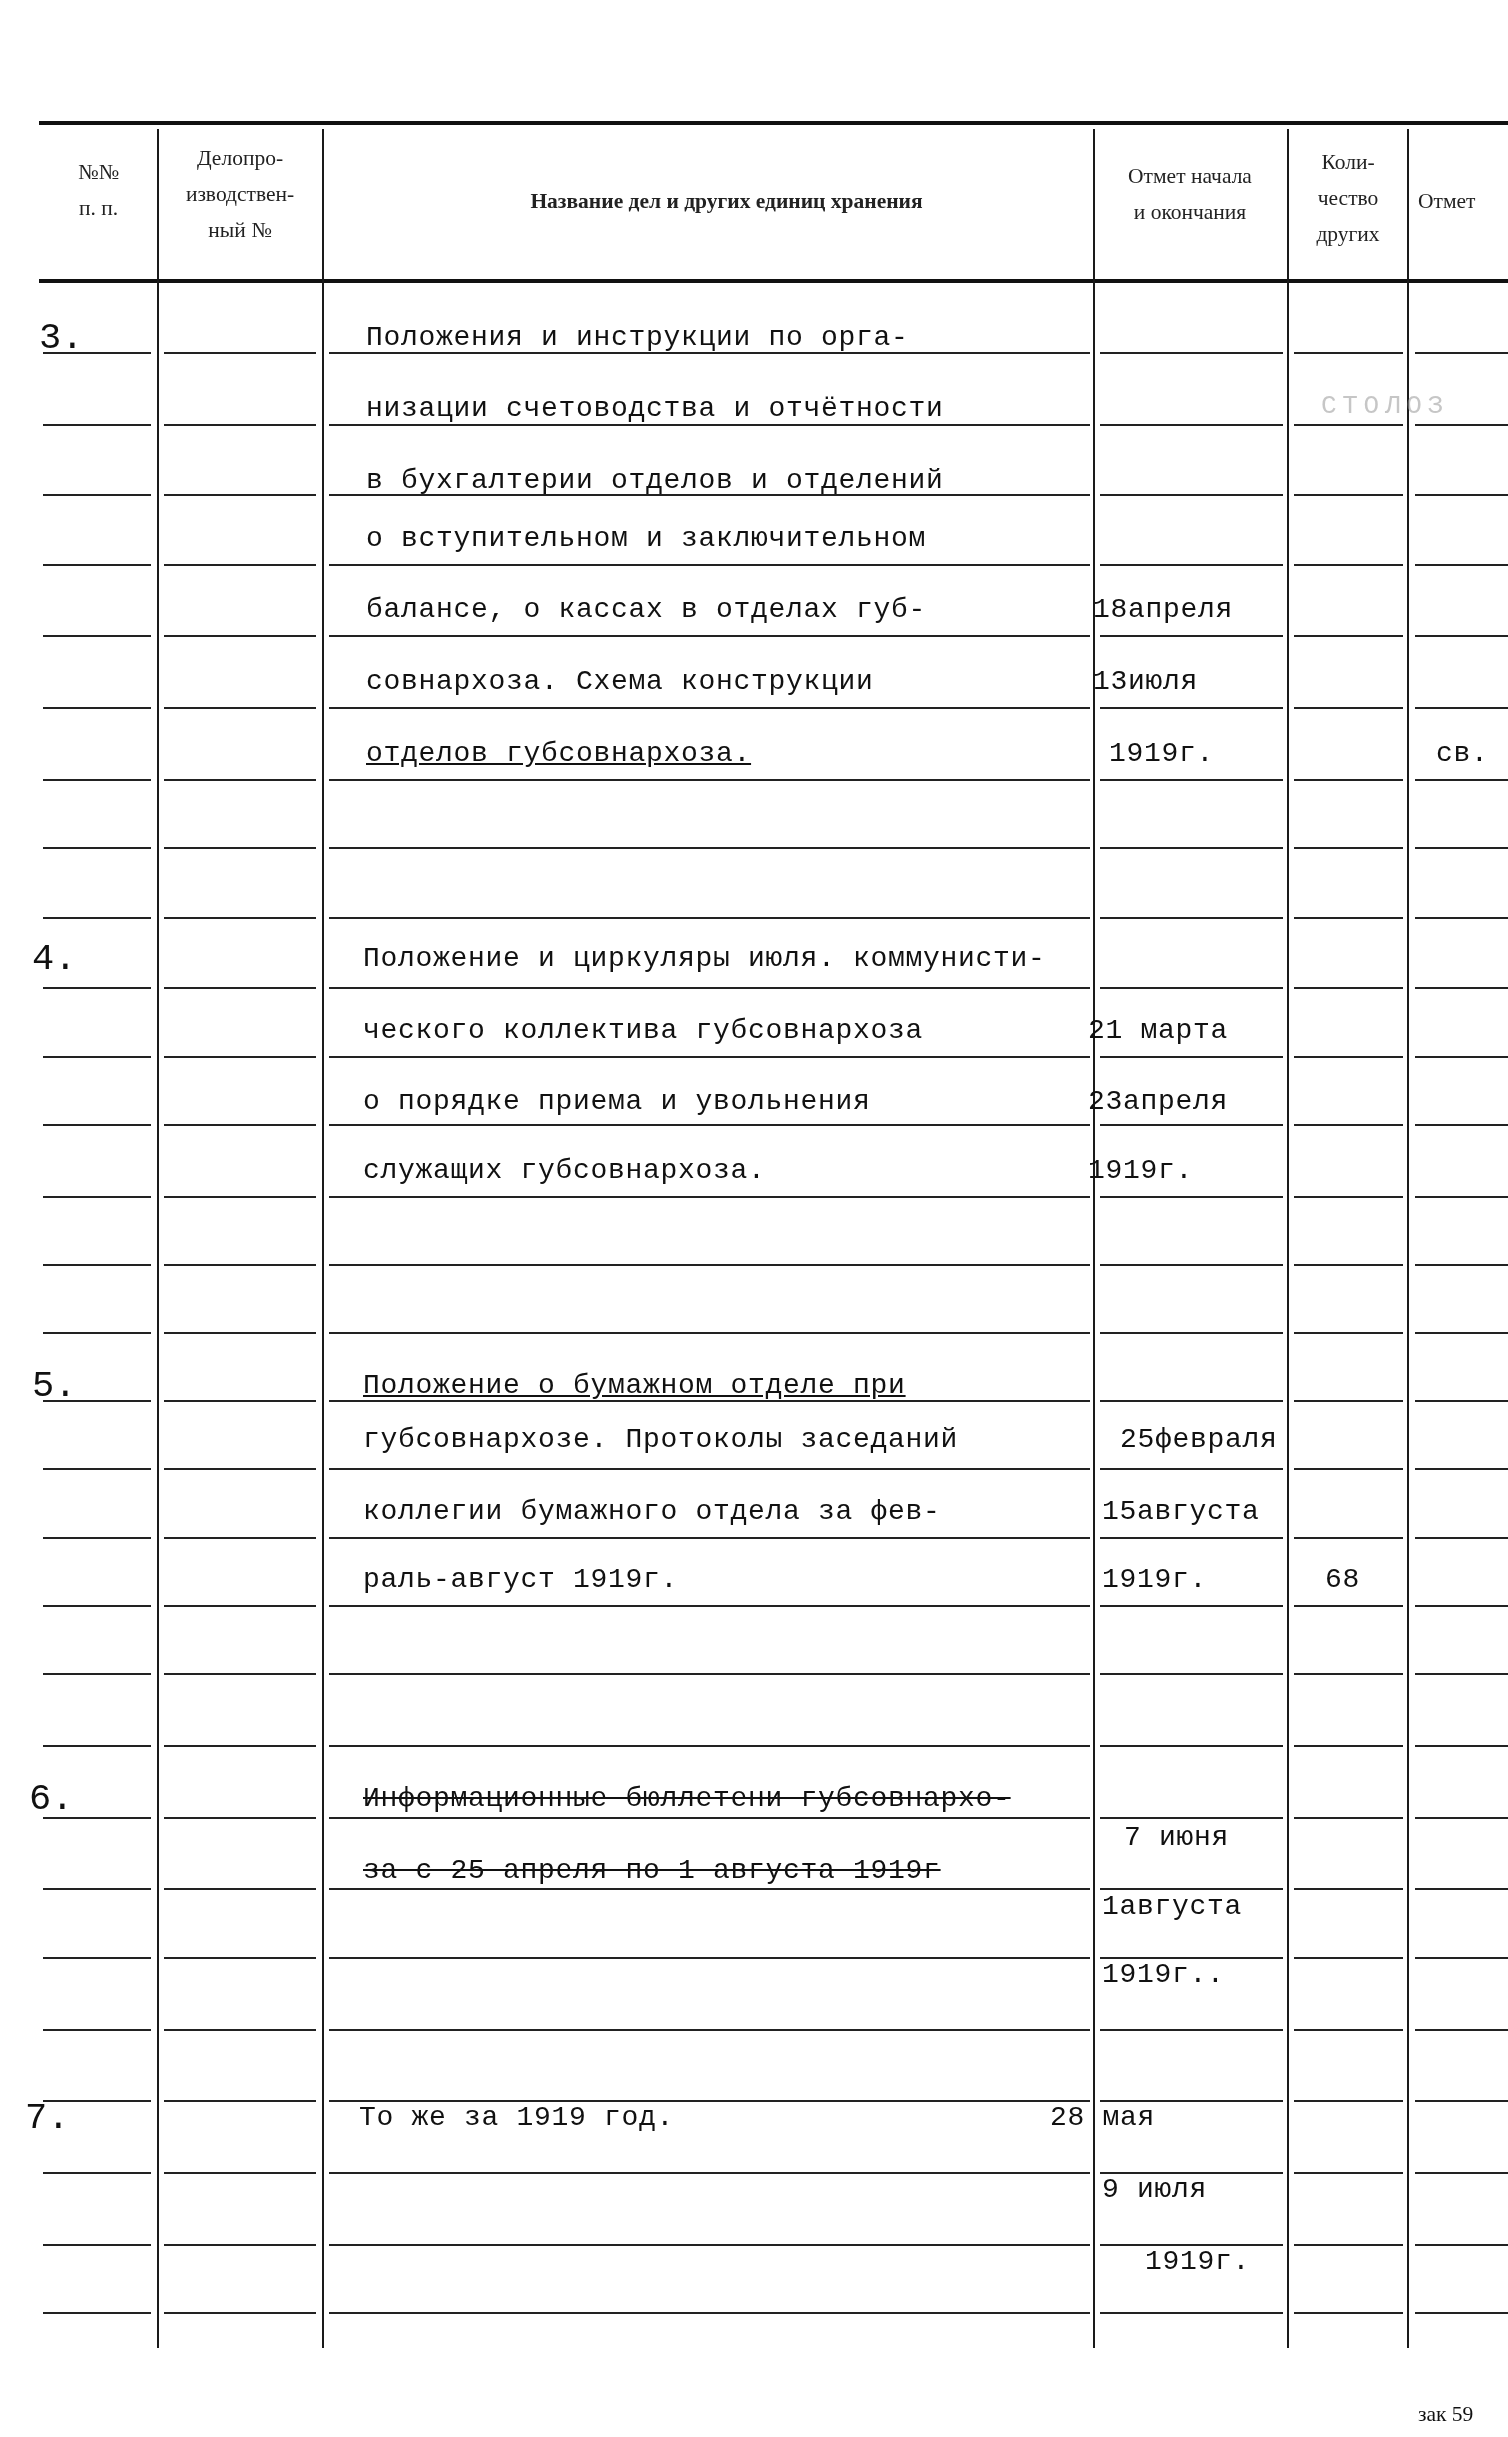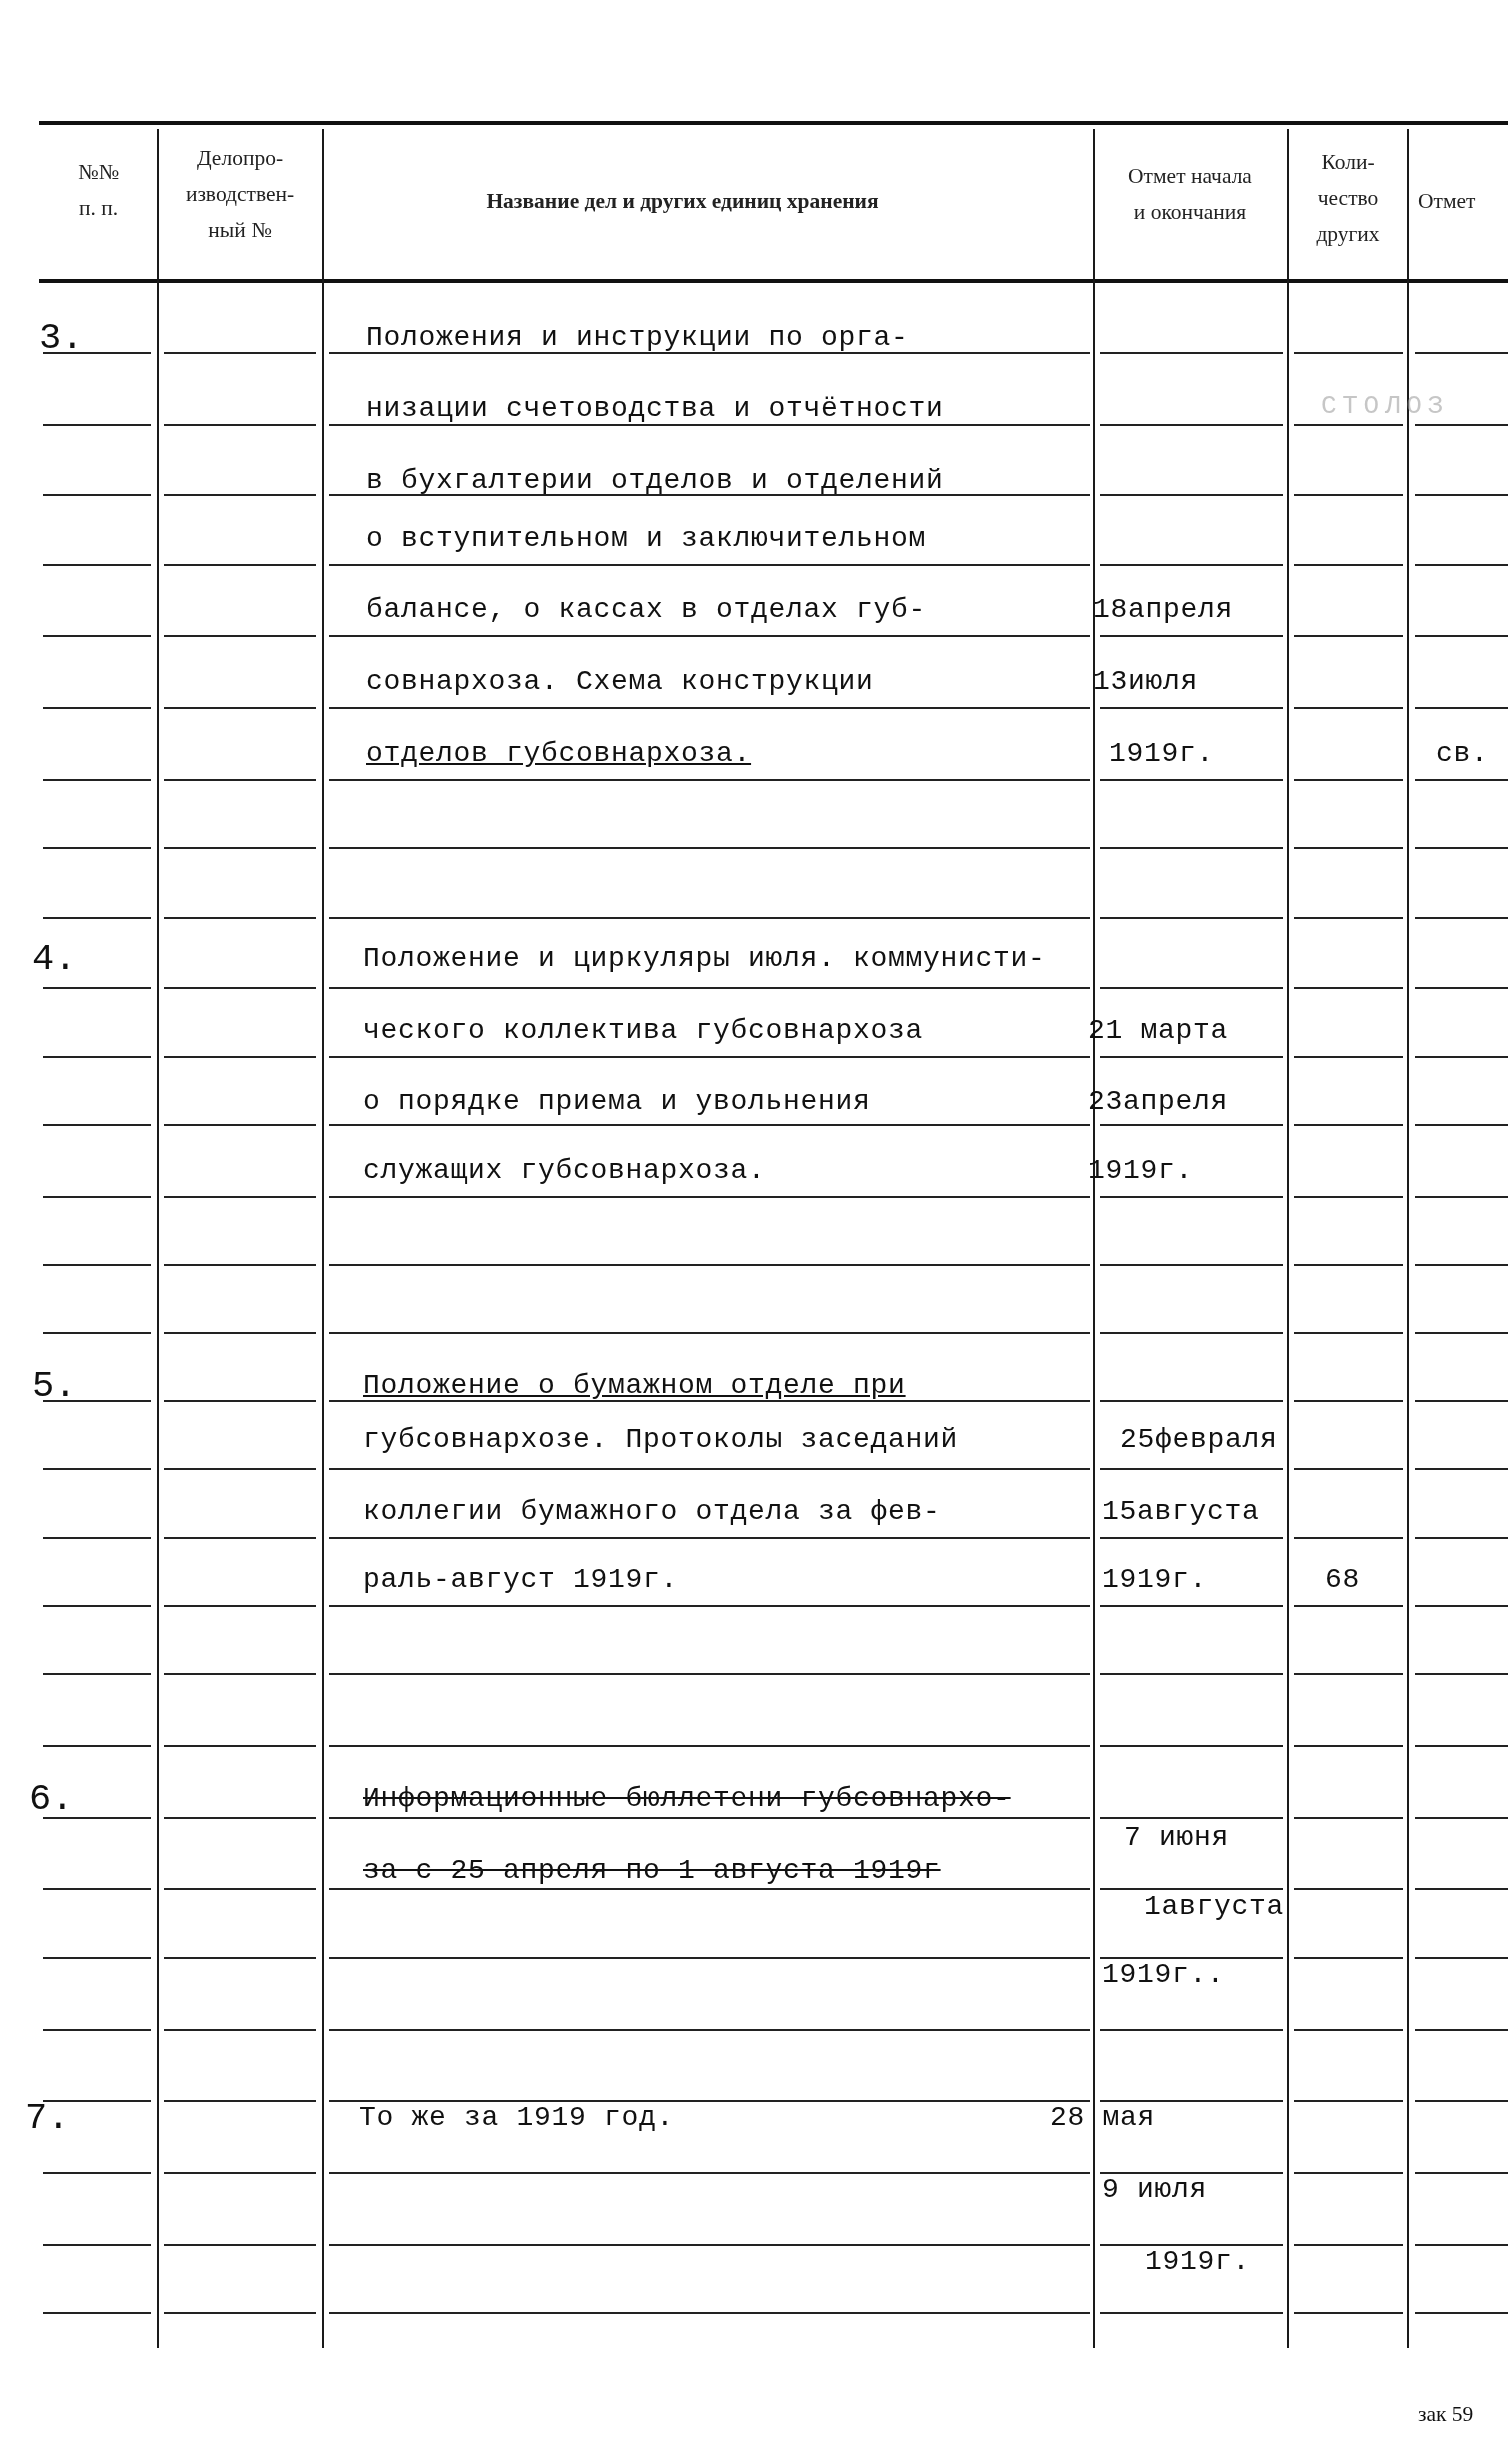--- a/index.html
+++ b/index.html
@@ -31,21 +31,21 @@
 
 <div class="hdr" style="left:43px; top:154px; width:111px;">
   <div>№№</div>
   <div>п. п.</div>
 </div>
 <div class="hdr" style="left:159px; top:140px; width:162px;">
   <div>Делопро-</div>
   <div>изводствен-</div>
   <div>ный №</div>
 </div>
-<div class="hdr" style="left:325px; top:183px; width:715px; font-weight:bold;">Название дел и других единиц хранения</div>
+<div class="hdr" style="left:325px; top:183px; width:715px; font-weight:bold;padding-left:44px;">Название дел и других единиц хранения</div>
 <div class="hdr" style="left:1095px; top:158px; width:190px;">
   <div>Отмет начала</div>
   <div>и окончания</div>
 </div>
 <div class="hdr" style="left:1289px; top:144px; width:118px;">
   <div>Коли-</div>
   <div>чество</div>
   <div>других</div>
 </div>
 <div class="hdr" style="left:1418px; top:183px; width:101px; text-align:left;">Отмет</div>
@@ -264,21 +264,21 @@
   <div class="cell" style="left:1102px; top:1476px;">15августа</div>
   <div class="cell" style="left:1102px; top:1544px;">1919г.</div>
   <div class="cell" style="left:1325px; top:1544px;">68</div>
 </div>
 
 <div>
   <div class="num" style="left:29px; top:1763px;">6.</div>
   <div class="cell strike" style="left:363px; top:1763px;">Информационные бюллетени губсовнархо-</div>
   <div class="cell strike" style="left:363px; top:1835px;">за с 25 апреля по 1 августа 1919г</div>
   <div class="cell" style="left:1124px; top:1802px;">7 июня</div>
-  <div class="cell" style="left:1102px; top:1871px;margin-left:42px;">1августа</div>
+  <div class="cell" style="left:1102px; top:1871px;">1августа</div>
   <div class="cell" style="left:1102px; top:1939px;">1919г..</div>
 </div>
 
 <div>
   <div class="num" style="left:25px; top:2082px;">7.</div>
   <div class="cell" style="left:359px; top:2082px;">То же за 1919 год.</div>
   <div class="cell" style="left:1050px; top:2082px;">28 мая</div>
   <div class="cell" style="left:1102px; top:2154px;">9 июля</div>
   <div class="cell" style="left:1145px; top:2226px;">1919г.</div>
 </div>

